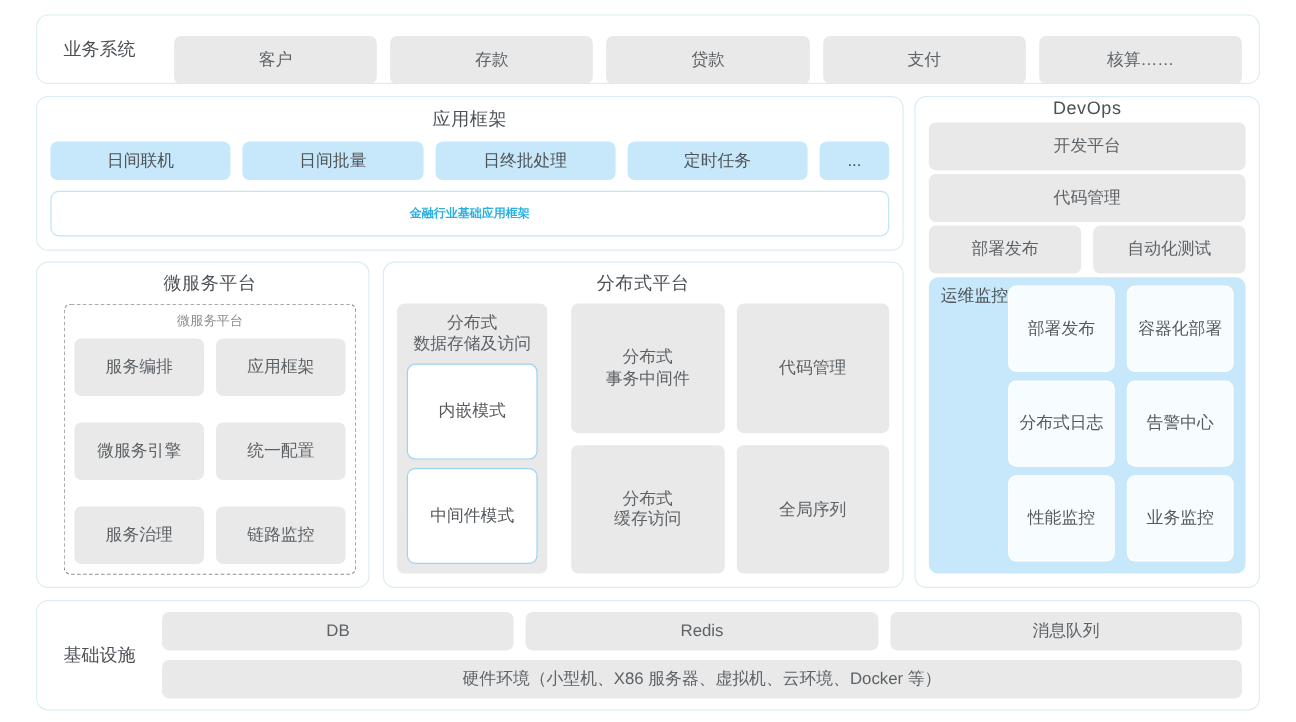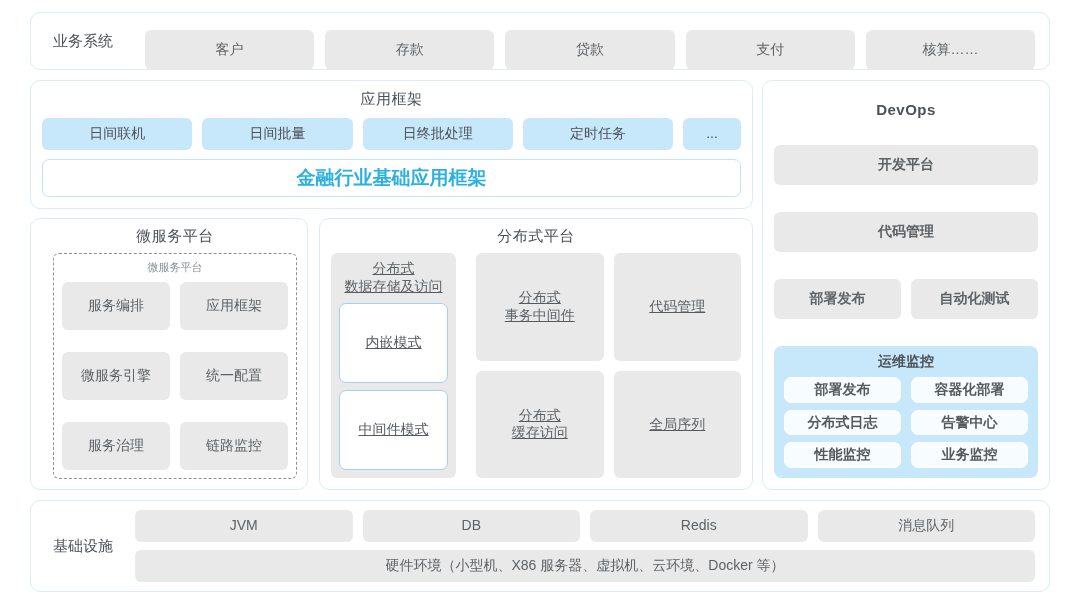--- a/index.html
+++ b/index.html
@@ -133,21 +133,21 @@
   .appfw-chips .chip { flex: 1 1 0; height: 32px; }
   .appfw-chips .chip.narrow { flex: 0 0 58px; }
   .fin-band {
     height: 36px;
     background: #ffffff;
     border: 1px solid #bfe6f2;
     border-radius: 7px;
     display: flex;
     align-items: center;
     justify-content: center;
-    font-size: 19px;
+    font-size: 10px;
     font-weight: bold;
     color: #2bb0e0;
     font-family: Liberation Serif, serif;
   }
 
   
   .lower {
     display: flex;
     gap: 11px;
     flex: 1 1 auto;
@@ -192,21 +192,20 @@
     display: flex;
     flex-direction: column;
     min-width: 0;
   }
   .dist-body {
     flex: 1;
     margin-top: 7px;
     display: flex;
     gap: 20px;
     min-height: 0;
-    text-decoration: underline;
   }
   .dist-col-left {
     flex: 0 0 125px;
     display: flex;
     flex-direction: column;
     padding: 7px 8px 8px 8px;
     background: #e9e9e9;
     border-radius: 6px;
     gap: 7px;
     box-sizing: border-box;
@@ -228,40 +227,39 @@
     display: grid;
     grid-template-columns: 1fr 1fr;
     grid-template-rows: 1fr 1fr;
     gap: 10px;
     min-width: 0;
   }
 
   
   .devops {
     flex: 0 0 288px;
-    padding: 20px 11px 11px 11px;
-    display: flex;
-    flex-direction: column;
-    gap: 27px;
-    font-weight: bold;
+    padding: 1px 11px 11px 11px;
+    display: flex;
+    flex-direction: column;
+    gap: 3px;
   }
   .devops-wide { height: 40px; }
   .devops-pair {
     display: flex;
     gap: 10px;
     height: 40px;
   }
   .devops-pair .chip { flex: 1; }
   .ops {
     flex: 1 1 auto;
     background: #c7e7fa;
     border-radius: 8px;
     padding: 7px 10px 10px 10px;
     display: flex;
-    flex-direction: column;
+    flex-direction: row;
     min-height: 0;
   }
   .ops-title {
     text-align: center;
     font-size: 14px;
     color: #4c5156;
     padding-bottom: 6px;
   }
   .ops-grid {
     flex: 1;
@@ -388,21 +386,20 @@
         </div>
       </div>
     </div>
 
   </div>
 
   <div class="outer-card infra">
     <div class="row-label">基础设施</div>
     <div class="infra-body">
       <div class="infra-top">
-        <div class="chip">JVM</div>
         <div class="chip">DB</div>
         <div class="chip">Redis</div>
         <div class="chip">消息队列</div>
       </div>
       <div class="chip infra-bottom">硬件环境（小型机、X86 服务器、虚拟机、云环境、Docker 等）</div>
     </div>
   </div>
 
 </div>
 

